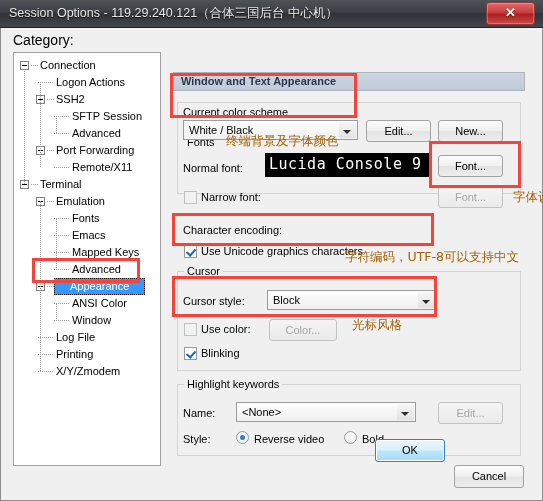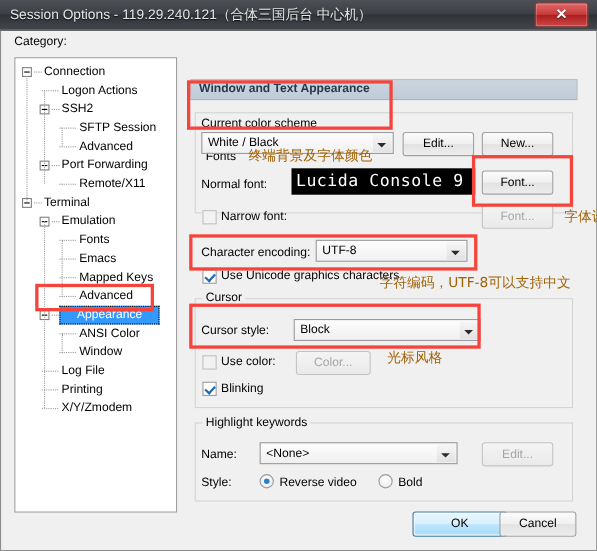--- a/index.html
+++ b/index.html
@@ -37,21 +37,21 @@
     font-family:"Liberation Sans",sans-serif;
   }
 
   
   .dialog{
     position:absolute;left:0;top:28px;width:543px;height:473px;
     background:#f0f0f0;box-sizing:border-box;
     border:1px solid #8d8d8d;border-top:none;
   }
 
-  .cat-label{position:absolute;left:12px;top:4px;font-size:11px;color:#000;}
+  .cat-label{position:absolute;left:12px;top:4px;font-size:14px;color:#000;}
 
   .tree{
     position:absolute;left:12px;top:24px;width:148px;height:414px;
     background:#fff;border:1px solid #a0a0a0;overflow:hidden;box-sizing:border-box;
   }
   .tnode{position:absolute;height:17px;line-height:17px;white-space:nowrap;font-size:11px;}
   .tnode .lbl{position:absolute;left:20px;top:0;}
   .tnode.sel .lbl{
     background:#3399ff;color:#fff;padding:0 16px;left:18px;
     outline:1px dotted #000;outline-offset:-1px;
@@ -278,26 +278,20 @@
         <span>Font...</span>
       </div>
 
       <div class="chk dis" style="left:11px;top:139px;"></div>
       <div class="lbl" style="left:28px;top:139px;">Narrow font:</div>
       <div class="btn dis" style="left:265px;top:134px;width:65px;">
         <span>Font...</span>
       </div>
 
       <div class="lbl" style="left:10px;top:172px;">Character encoding:</div>
-      <div class="combo" style="left:114px;top:166px;width:138px;">
-        <div class="val">UTF-8</div>
-        <div class="arrowbox">
-            <div class="arrow"></div>
-          </div>
-      </div>
 
       <div class="chk on" style="left:11px;top:193px;"></div>
       <div class="lbl" style="left:28px;top:193px;">Use Unicode graphics characters</div>
 
       <div class="grp" style="left:4px;top:219px;width:344px;height:100px;">
         <div class="grp-title">Cursor</div>
       </div>
 
       <div class="lbl" style="left:10px;top:243px;">Cursor style:</div>
       <div class="combo" style="left:94px;top:238px;width:170px;">
@@ -332,21 +326,21 @@
       </div>
 
       <div class="lbl" style="left:10px;top:381px;">Style:</div>
       <div class="radio on" style="left:63px;top:379px;"></div>
       <div class="lbl" style="left:81px;top:381px;">Reverse video</div>
       <div class="radio" style="left:171px;top:379px;"></div>
       <div class="lbl" style="left:189px;top:381px;">Bold</div>
 
     </div>
 
-    <div class="btn def" style="left:374px;top:437px;width:86px;height:23px;">
+    <div class="btn def" style="left:374px;top:411px;width:70px;height:23px;">
       <span style="line-height:21px;">OK</span>
     </div>
     <div class="btn" style="left:453px;top:437px;width:70px;height:23px;">
       <span style="line-height:21px;">Cancel</span>
     </div>
 
   </div>
 
   <div class="redbox" style="left:170px;top:73px;width:187px;height:45px;"></div>
   <div class="redbox" style="left:429px;top:141px;width:92px;height:47px;"></div>

